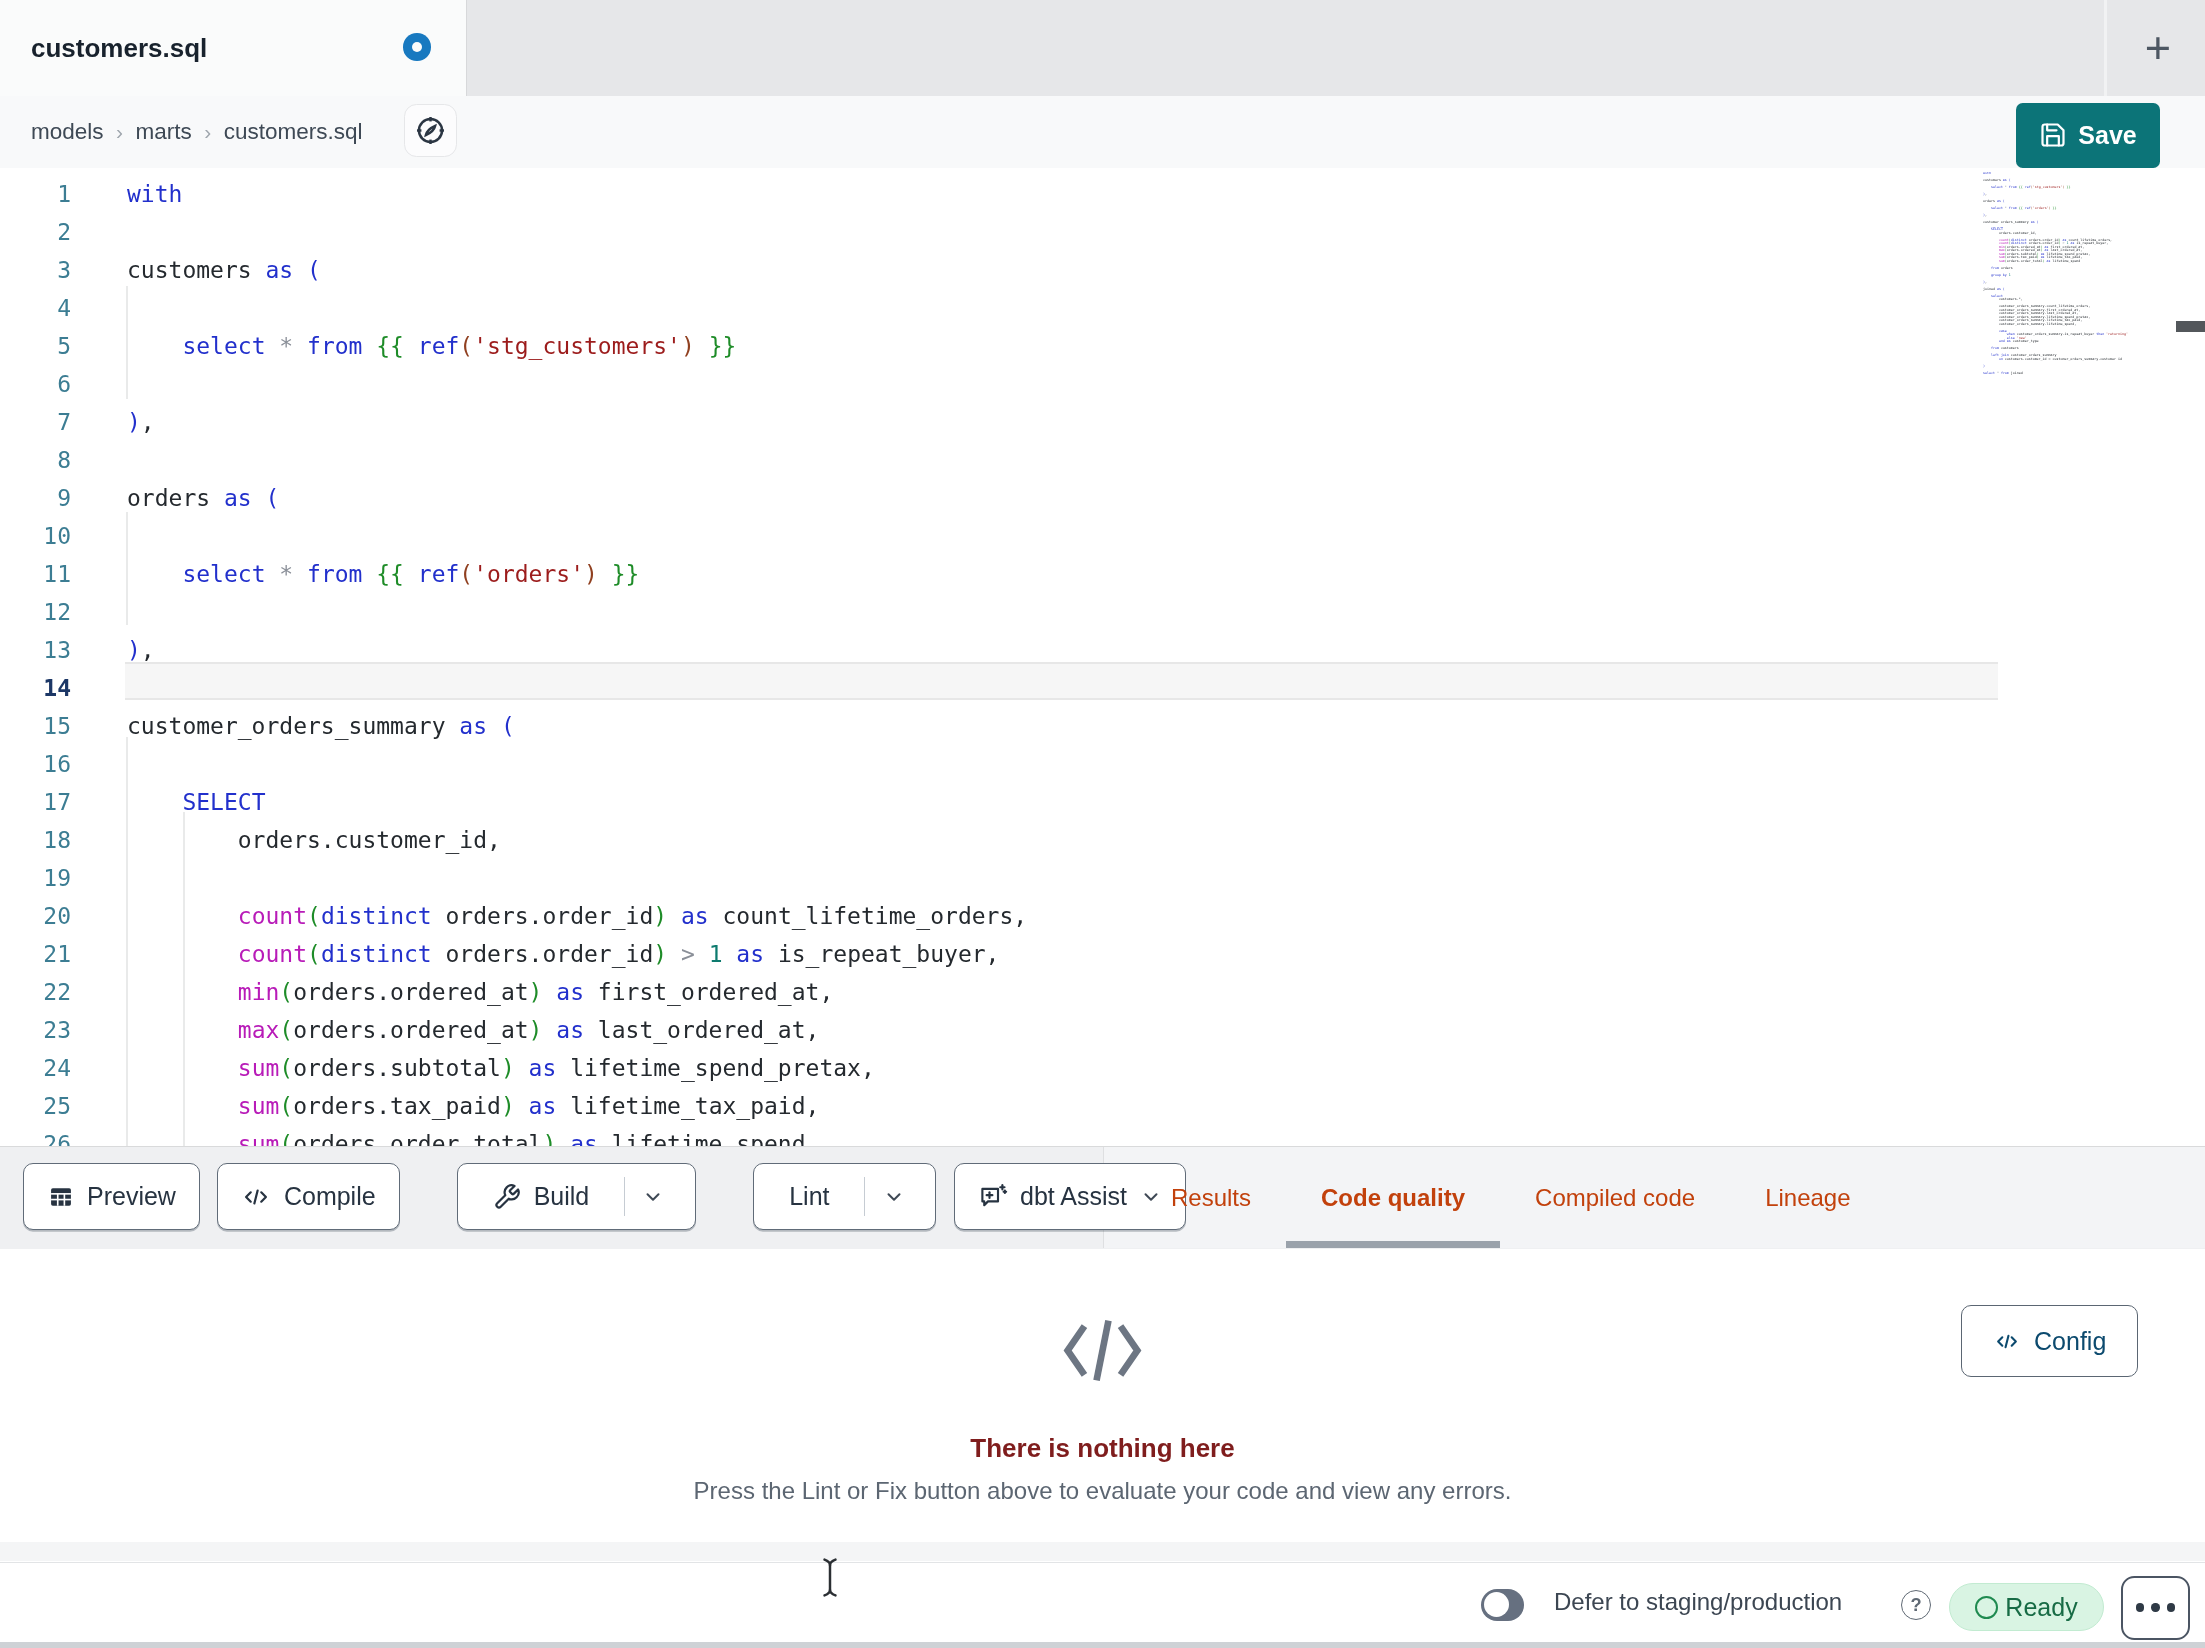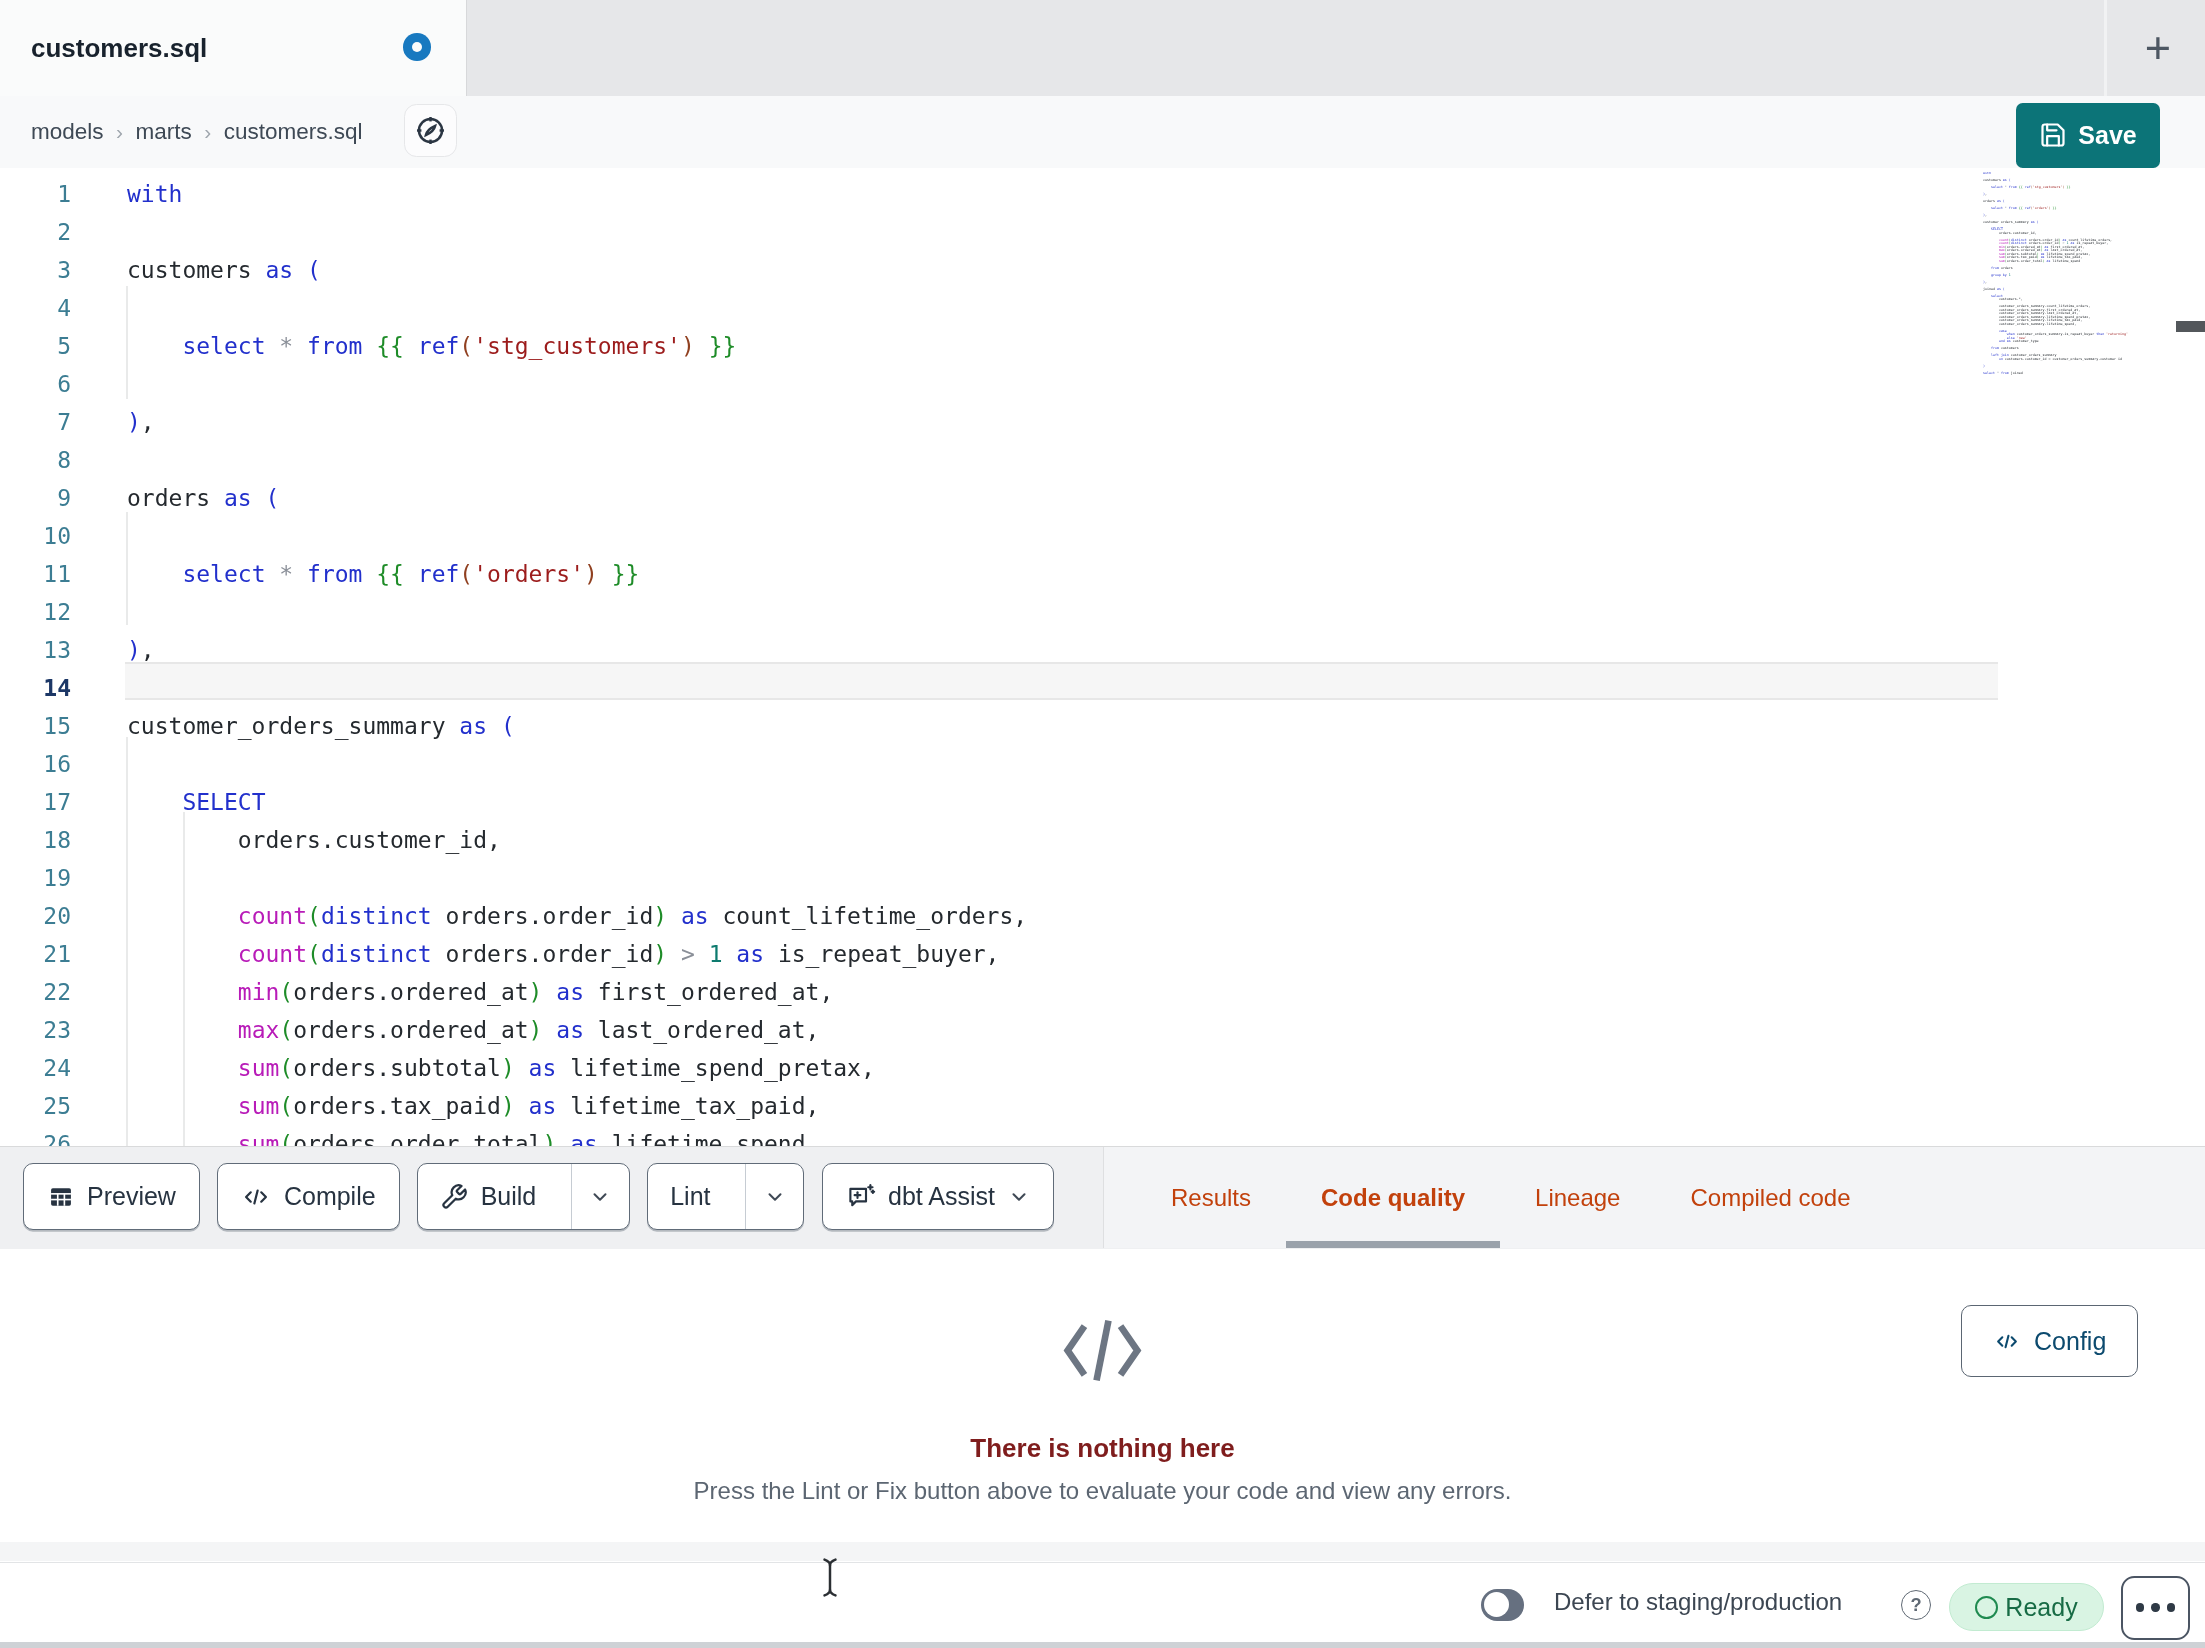--- a/index.html
+++ b/index.html
@@ -62,21 +62,21 @@
   
   .strip { position:absolute; left:0; top:1146px; width:2205px; height:103px; background:#eff0f2;
     border-top:1.7px solid #d9dadb; }
   .strip-right { position:absolute; left:1103px; top:0; width:1102px; height:101px; background:#f3f4f6;
     border-left:1.7px solid #dedfe1; }
   .toolbar { position:absolute; left:22.5px; top:16px; display:flex; gap:17.5px; align-items:flex-start; }
   .btn { height:67px; background:#ffffff; border:1.7px solid #606b78; border-radius:10px; display:flex;
     align-items:center; justify-content:center; gap:12.5px; font-size:25px; color:#273341;
     font-family:inherit; padding:0 23px; cursor:pointer; box-shadow:0 1.7px 0 rgba(70,80,95,.35); }
   .btn .ico { color:#273341; }
-  .btn.split { padding:0; }
+  .btn.split { padding:13px;margin-left:40px; }
   .btn.split .main { padding:0 22px; display:flex; gap:12.5px; align-items:center; height:100%; cursor:pointer; }
   .btn.split .chev { width:58px; height:100%; border-left:1.7px solid #c6ccd3; display:flex;
     align-items:center; justify-content:center; cursor:pointer; }
   .res-tabs { position:absolute; left:1136px; top:0; height:101px; display:flex; }
   .res-tab { padding:0 35px; display:flex; align-items:center; font-size:24px; color:#c2410c;
     position:relative; cursor:pointer; }
   .res-tab.active { font-weight:700; }
   .res-tab.active::after { content:""; position:absolute; left:0; right:0; bottom:0; height:6.7px; background:#9aa2ab; }
 
   
@@ -265,22 +265,22 @@
       <span>
         <svg width="22" height="22" viewBox="0 0 24 24" fill="none" stroke="#3f4955" stroke-width="2.2" stroke-linecap="round" stroke-linejoin="round">
             <polyline points="6 9 12 15 18 9"></polyline>
           </svg>
       </span>
     </button>
   </div>
   <nav class="res-tabs">
       <div class="res-tab">Results</div>
       <div class="res-tab active">Code quality</div>
+      <div class="res-tab">Compiled code</div>
       <div class="res-tab">Lineage</div>
-      <div class="res-tab">Compiled code</div>
     </nav>
 </div>
 
 <div class="panel">
   <div class="empty">
     <span class="empty-icon">
       <svg width="93" height="77" viewBox="0 0 28 23" fill="none" stroke="currentColor" stroke-width="2" stroke-linecap="square">
         <polyline points="8 5 3.5 11.5 8 18"></polyline>
           <polyline points="20 5 24.5 11.5 20 18"></polyline>
         <line x1="15.6" y1="3.5" x2="12.4" y2="19.5"></line>

